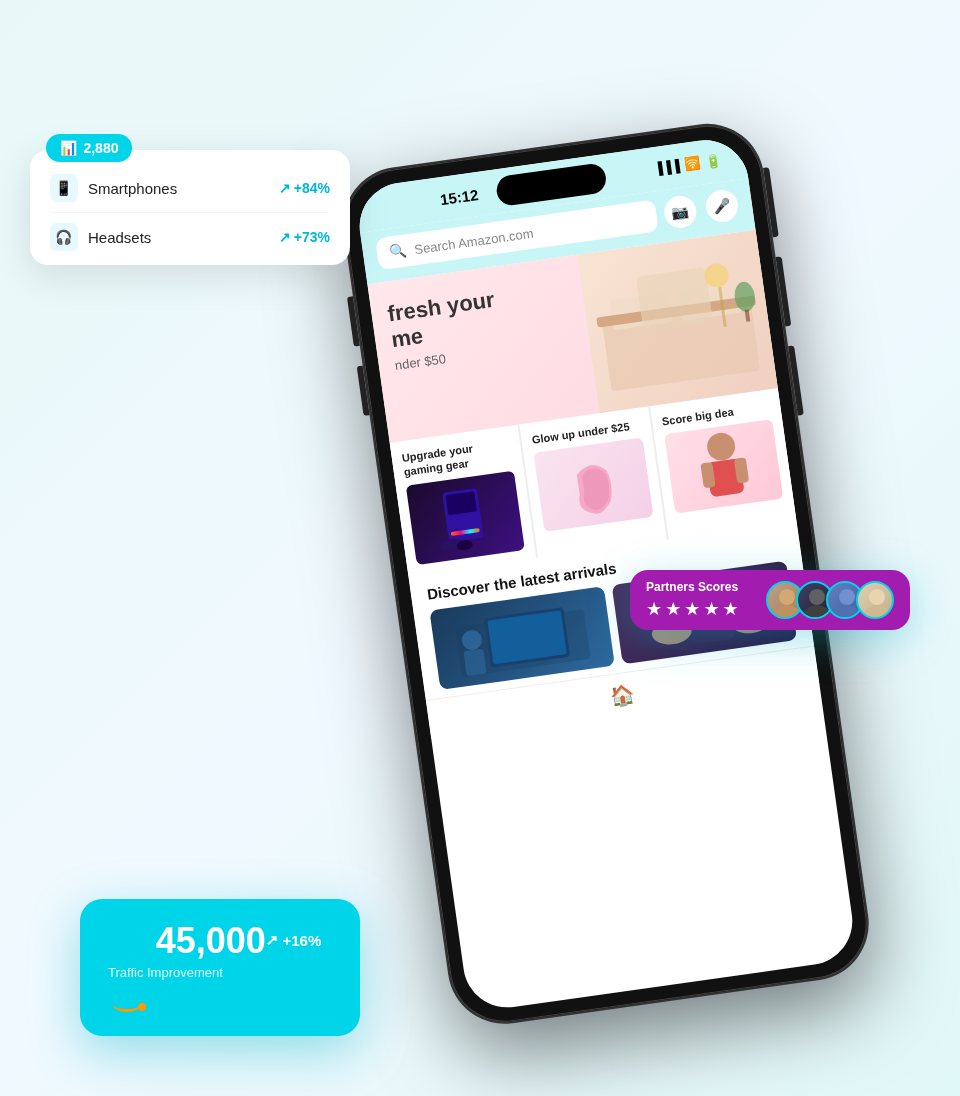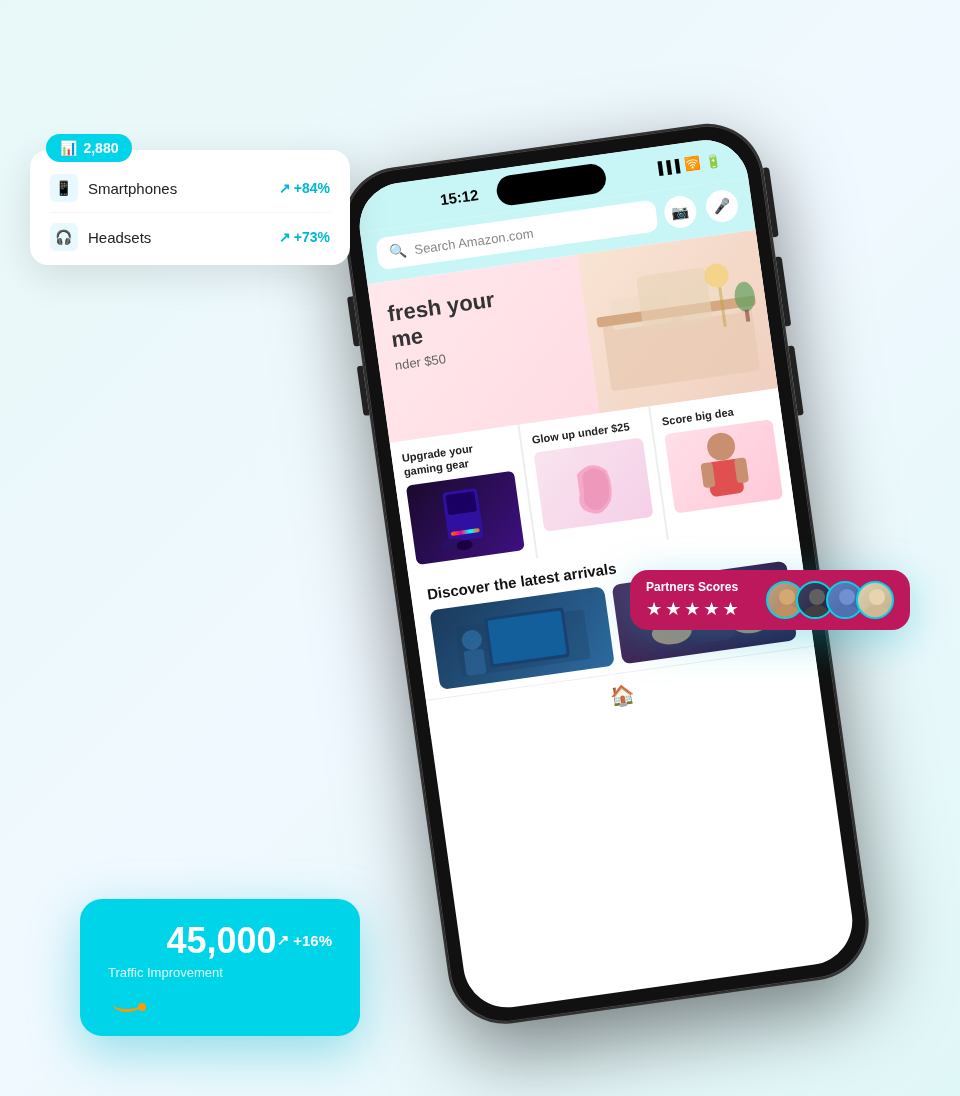--- a/index.html
+++ b/index.html
@@ -336,21 +336,21 @@
       display: flex;
       align-items: center;
       gap: 3px;
     }
 
     
     .partners-card {
       position: absolute;
       right: 50px;
       top: 570px;
-      background: #be185d;
+      background: #a21caf;
       border-radius: 18px;
       padding: 10px 16px;
       box-shadow: 0 10px 40px rgba(0,180,200,0.35);
       z-index: 10;
       min-width: 280px;
     }
     .partners-inner {
       display: flex;
       align-items: center;
       gap: 12px;
@@ -400,21 +400,21 @@
       background: #00d4e8;
       border-radius: 22px;
       padding: 24px 28px;
       box-shadow: 0 15px 50px rgba(0,180,200,0.4);
       z-index: 10;
       min-width: 280px;
     }
     .amazon-top-row {
       display: flex;
       align-items: flex-start;
-      justify-content: flex-end;
+      justify-content: center;
       margin-bottom: 6px;
       margin-left: 37px;
     }
     .amazon-number {
       font-size: 36px;
       font-weight: 800;
       color: #fff;
       line-height: 1;
     }
     .amazon-change {

